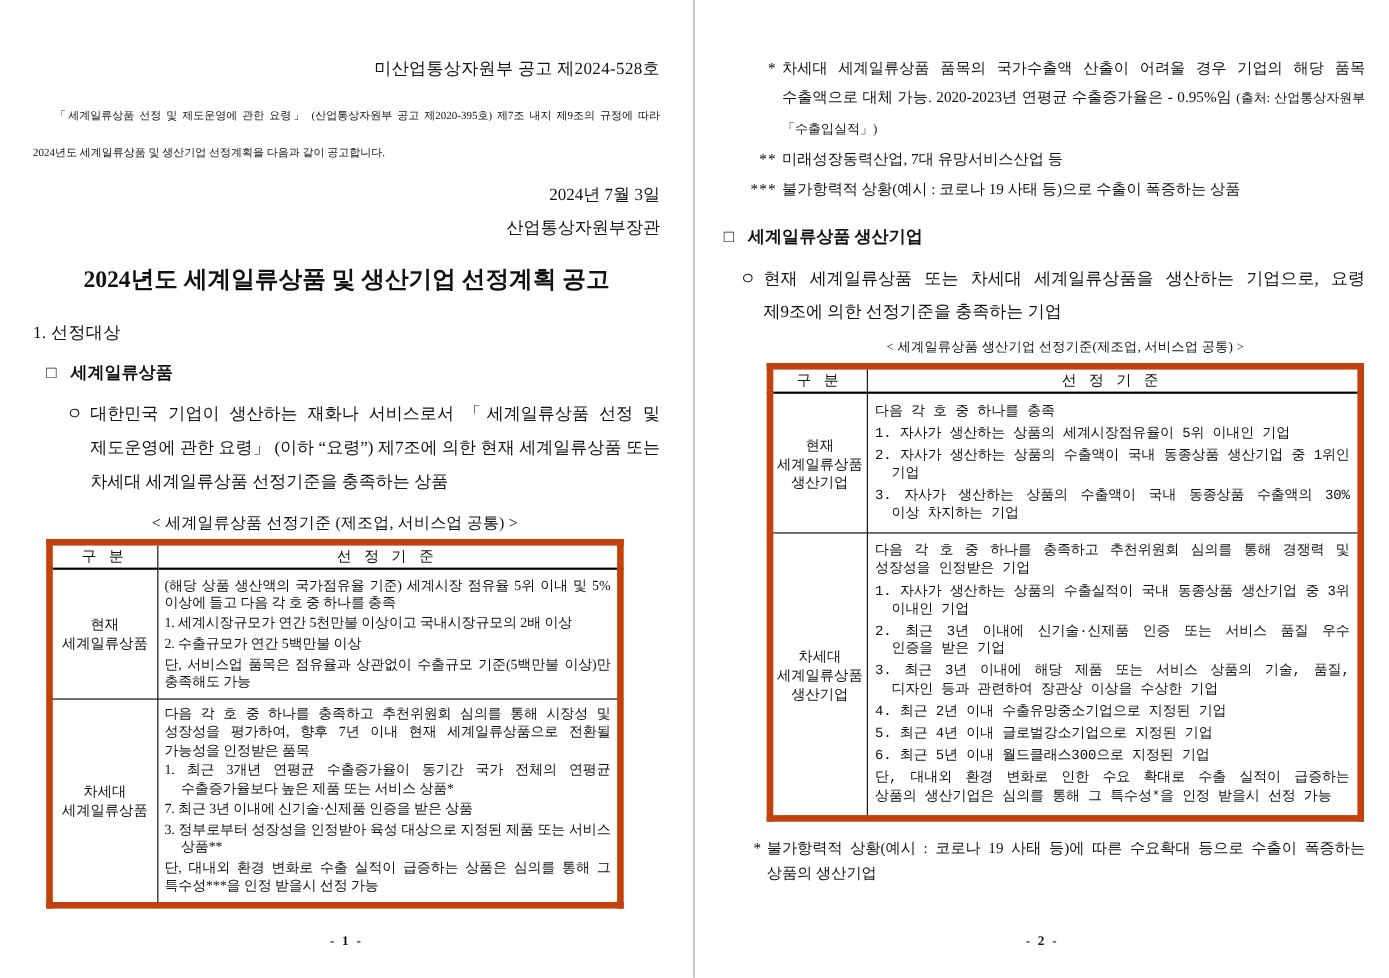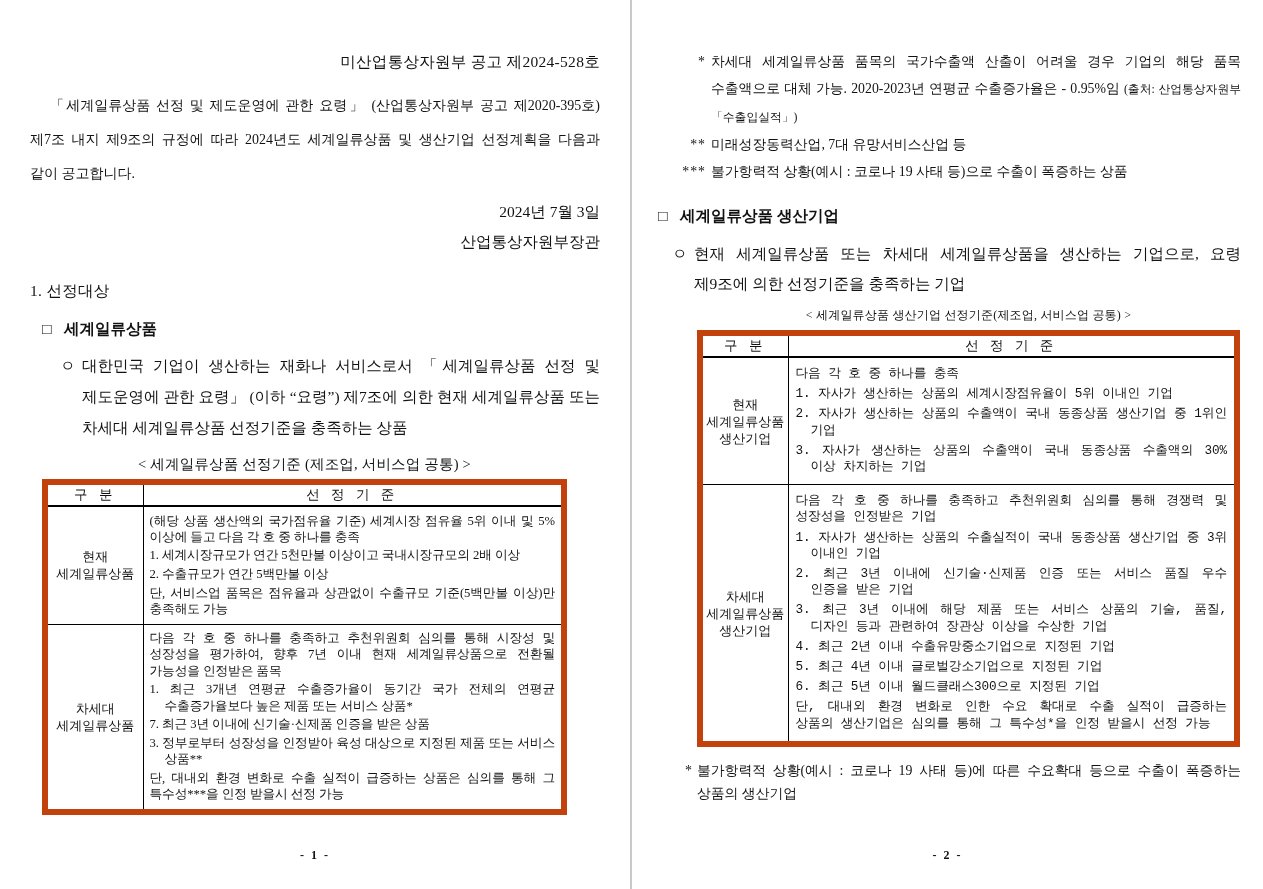--- a/index.html
+++ b/index.html
@@ -10,21 +10,21 @@
     -webkit-font-smoothing:antialiased;
   }
   .canvas{position:relative;width:1263px;height:889px;background:#fff;overflow:hidden;}
   .page-divider{position:absolute;left:630px;top:0;width:2px;height:889px;background:#c9c9c9;}
   .page{position:absolute;top:0;height:889px;box-sizing:border-box;background:#fff;}
   #page1{left:0;width:630px;padding:0 30px;}
   #page2{left:632px;width:631px;padding:0 22px 0 24px;}
 
   
   .notice-no{margin-top:52px;text-align:right;font-size:15.5px;letter-spacing:.3px;}
-  .intro{margin:16px 0 0;font-size:14px;line-height:34px;text-align:justify;text-indent:20px;word-break:keep-all;}
+  .intro{margin:16px 0 0;font-size:10px;line-height:34px;text-align:justify;text-indent:20px;word-break:keep-all;}
   .date-line,.signer-line{text-align:right;font-size:15.5px;line-height:30px;}
   .date-line{margin-top:6px;}
   .doc-title{margin:16px 0 0;font-size:21.5px;font-weight:700;text-align:center;word-break:keep-all;}
   .sec-heading{margin-top:24px;font-size:15.5px;font-weight:500;letter-spacing:.3px;}
   .sub-row{display:flex;font-size:15.5px;font-weight:600;line-height:22px;}
   #page1 .sub-row{margin:16px 0 0 12px;}
   .sub-marker{flex:none;width:22px;}
   .bullet-row{display:flex;font-size:15.5px;}
   #page1 .bullet-row{margin:10px 0 0 30px;line-height:31px;}
   .bullet-marker{flex:none;width:22px;}
@@ -64,20 +64,21 @@
 </head>
 <body>
 
 <div class="canvas">
 
   <div class="page" id="page1">
     <div class="notice-no">미산업통상자원부 공고 제2024-528호</div>
     <p class="intro">「세계일류상품 선정 및 제도운영에 관한 요령」 (산업통상자원부 공고 제2020-395호) 제7조 내지 제9조의 규정에 따라 2024년도 세계일류상품 및 생산기업 선정계획을 다음과 같이 공고합니다.</p>
     <div class="date-line">2024년 7월 3일</div>
     <div class="signer-line">산업통상자원부장관</div>
+    <h1 class="doc-title">2024년도 세계일류상품 및 생산기업 선정계획 공고</h1>
     <div class="sec-heading">1. 선정대상</div>
 
     <div class="sub-row">
       <span class="sub-marker">□</span>
       <span>세계일류상품</span>
     </div>
 
     <div class="bullet-row">
       <span class="bullet-marker">ㅇ</span>
       <div class="bullet-text">대한민국 기업이 생산하는 재화나 서비스로서 「세계일류상품 선정 및 제도운영에 관한 요령」 (이하 “요령”) 제7조에 의한 현재 세계일류상품 또는 차세대 세계일류상품 선정기준을 충족하는 상품</div>

